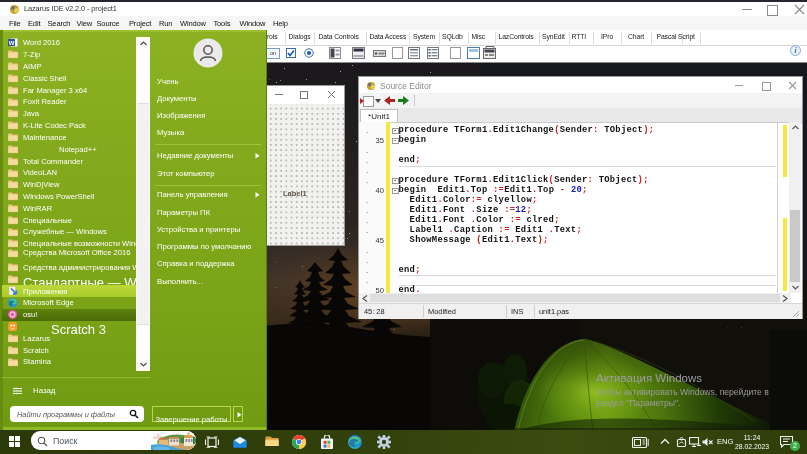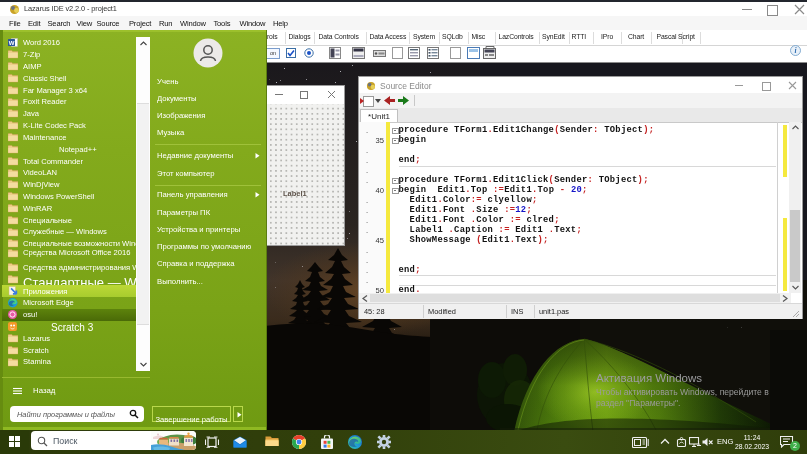--- a/index.html
+++ b/index.html
@@ -636,21 +636,21 @@
         </svg>
         <span class="abs" style="left:21px;top:1.4px;font-size:7.6px;color:#fff;white-space:nowrap;">osu!</span>
       </div>
     <div class="abs" style="left:0;top:283.7px;width:134px;height:11.82px;">
         <svg class="abs" style="left:6px;top:1px" width="9" height="9" viewBox="0 0 9 9">
           <rect x="0" y="0" width="9" height="9" rx="2" fill="#f59a28"></rect>
           <circle cx="3.2" cy="3.5" r="1" fill="#fff"></circle>
           <circle cx="6" cy="3.5" r="1" fill="#fff"></circle>
           <path d="M2.5 6 C3.5 7.2 5.5 7.2 6.5 6" stroke="#fff" stroke-width="0.8" fill="none"></path>
         </svg>
-        <span class="abs" style="left:21px;top:1.4px;font-size:10px;color:#fff;white-space:nowrap;padding-left:28px;">Scratch 3</span>
+        <span class="abs" style="left:21px;top:1.4px;font-size:13px;color:#fff;white-space:nowrap;padding-left:28px;">Scratch 3</span>
       </div>
     <div class="abs" style="left:0;top:295.5px;width:134px;height:11.82px;">
         <svg class="abs" style="left:6px;top:1.5px" width="10" height="9" viewBox="0 0 10 9">
           <path d="M0 1 L0 8 L10 8 L10 1.6 L4.6 1.6 L3.8 0.4 L0.6 0.4 Z" fill="#eccc87" stroke="#c8a050" stroke-width="0.5"></path>
           <path d="M0.3 2.8 L9.7 2.8 L9.7 7.7 L0.3 7.7 Z" fill="#f4dca0"></path>
         </svg>
         <span class="abs" style="left:21px;top:1.4px;font-size:7.6px;color:#fff;white-space:nowrap;">Lazarus</span>
       </div>
     <div class="abs" style="left:0;top:307.3px;width:134px;height:11.82px;">
         <svg class="abs" style="left:6px;top:1.5px" width="10" height="9" viewBox="0 0 10 9">
@@ -741,21 +741,21 @@
 
   <div class="abs" style="left:0;top:0;width:29px;height:24px;background:#2a3a08;">
     <svg class="abs" style="left:9px;top:5.5px" width="11" height="11" viewBox="0 0 11 11">
       <rect x="0" y="0" width="5" height="5" fill="#fff"></rect>
         <rect x="6" y="0" width="5" height="5" fill="#fff"></rect>
       <rect x="0" y="6" width="5" height="5" fill="#fff"></rect>
         <rect x="6" y="6" width="5" height="5" fill="#fff"></rect>
     </svg>
   </div>
 
-  <div class="abs" style="left:31px;top:1px;width:165px;height:19px;background:#fff;border-radius:4px;overflow:hidden;">
+  <div class="abs" style="left:31px;top:1px;width:165px;height:19px;background:#fff;border-radius:9px;overflow:hidden;">
     <svg class="abs" style="left:6px;top:5px" width="11" height="11" viewBox="0 0 11 11">
         <circle cx="4.5" cy="4.5" r="3.2" stroke="#555" stroke-width="1.1" fill="none"></circle>
         <line x1="7" y1="7" x2="10" y2="10" stroke="#555" stroke-width="1.2"></line>
       </svg>
     <span class="abs" style="left:22px;top:5px;font-size:8.8px;color:#4a5560;">Поиск</span>
     <svg class="abs" style="left:120px;top:0" width="45" height="19">
       <rect x="0" y="0" width="45" height="19" fill="#fcfcfa"></rect>
       <path d="M2 6 C6 4 10 4 13 6 L13 8 L2 8 Z" fill="#e8c8cc" opacity="0.7"></path>
       <circle cx="7" cy="3.5" r="1" fill="#e0b8c0" opacity="0.8"></circle>
       <ellipse cx="26" cy="10" rx="17" ry="6.5" fill="#5c9448"></ellipse>

